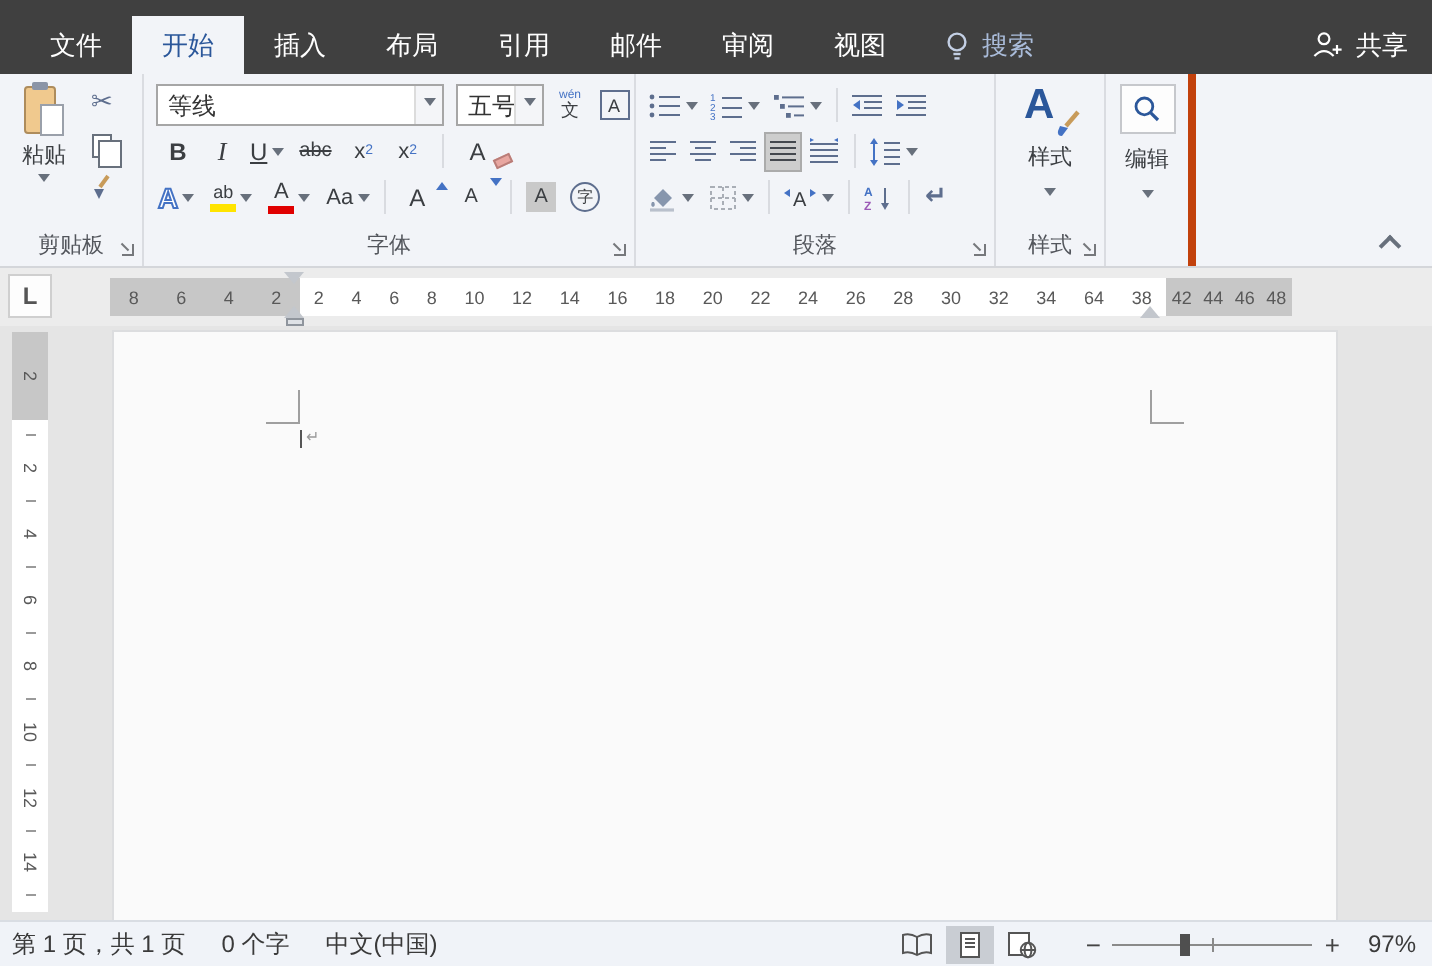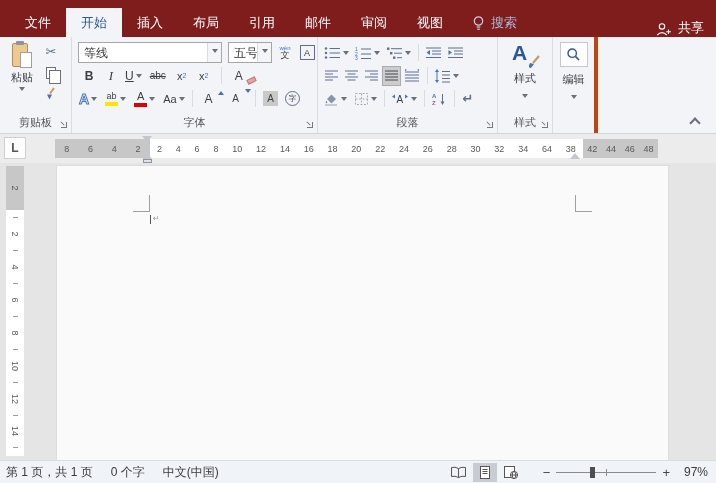--- a/index.html
+++ b/index.html
@@ -1,25 +1,25 @@
 <!DOCTYPE html>
 <html><head>
 <meta charset="utf-8">
 <style>
   * { box-sizing: border-box; margin: 0; padding: 0; }
   body { font-family: "Liberation Sans", "DejaVu Sans", sans-serif; }
   .app { position: relative; width: 716px; height: 483px; background: #e6e6e6; overflow: hidden; font-family: "Liberation Sans", "DejaVu Sans", sans-serif; }
 
   
-  .titlebar { position: absolute; left:0; top:0; width:716px; height:37px; background:#7f1d1d; display:flex; align-items:flex-end; }
+  .titlebar { position: absolute; left:0; top:0; width:716px; height:37px; background:#404040; display:flex; align-items:flex-end; }
   .tabstrip { display:flex; align-items:flex-end; padding-left:10px; }
   .tab { height:29px; line-height:29px; padding:0 15px; color:#fff; font-size:13px; cursor:default; white-space:nowrap; }
   .tab.active { background:#f2f4f8; color:#2b579a; }
   .tellme { display:flex; align-items:center; gap:6px; height:29px; margin-left:14px; color:#a9bbd9; font-size:13px; }
-  .share { margin-left:auto; margin-right:12px; height:29px; display:flex; align-items:flex-end; gap:6px; color:#fff; font-size:13px; }
+  .share { margin-left:auto; margin-right:12px; height:29px; display:flex; align-items:center; gap:6px; color:#fff; font-size:13px; }
 
   
   .ribbon { position:absolute; left:0; top:37px; width:716px; height:97px; background:#f2f4f8; border-bottom:1px solid #d4d6da; }
   .grp { position:absolute; top:0; bottom:0; border-right:1px solid #dadce1; }
   .g-clip { left:0; width:72px; } .g-font { left:72px; width:246px; } .g-par { left:318px; width:180px; } .g-sty { left:498px; width:55px; } .g-edit { left:553px; width:45px; }
   .glabel { position:absolute; bottom:3px; left:0; right:0; text-align:center; font-size:11px; color:#53565c; }
   .lnch { position:absolute; right:3px; bottom:4px; width:9px; height:9px; }
   .lnch::before { content:""; position:absolute; right:1px; bottom:1px; width:5px; height:5px; border-right:1px solid #76787c; border-bottom:1px solid #76787c; }
   .lnch::after { content:""; position:absolute; left:1px; top:3px; width:5px; height:1px; background:#76787c; transform:rotate(45deg); }
   .row { position:absolute; left:0; right:0; height:21px; display:flex; align-items:center; }
@@ -80,21 +80,21 @@
   .collapse { position:absolute; right:16px; bottom:8px; width:10px; height:8px; }
   .collapse::before { content:""; position:absolute; left:1px; top:2px; width:6px; height:6px; border-left:2px solid #68707c; border-top:2px solid #68707c; transform:rotate(45deg); }
 
   
   .rulerbar { position:absolute; left:0; top:134px; width:716px; height:29px; background:#ececec; }
   .tabsel { position:absolute; left:4px; top:3px; width:22px; height:22px; background:#fdfdfd; border:1px solid #cfcfcf; display:flex; align-items:center; justify-content:center; font-size:12px; font-weight:bold; color:#555; }
   .hruler { position:absolute; left:55px; top:5px; width:613px; height:19px; }
   .seg { position:absolute; top:0; height:19px; display:flex; align-items:center; justify-content:space-around; font-size:9px; color:#595959; }
   .seg span { display:inline-block; }
   .seg.gray { background:#c7c7c7; } .seg.white { background:#ffffff; }
-  .sg-l { left:0; width:95px; } .sg-m { left:95px; width:433px; } .sg-r { left:528px; width:75px; }
+  .sg-l { left:0; width:95px; } .sg-m { left:95px; width:433px; } .sg-r { left:528px; width:63px; }
   .mk { position:absolute; }
   .tri-dn { width:0; height:0; border:5px solid transparent; border-top:6px solid #c3c7cd; }
   .tri-up { width:0; height:0; border:5px solid transparent; border-bottom:6px solid #c3c7cd; }
   .mk-first { left:87px; top:-3px; } .mk-hang { left:87px; top:9px; } .mk-left { left:88px; top:20px; width:9px; height:4px; background:#dfe2e6; border:1px solid #8f959d; }
   .mk-right { left:515px; top:9px; }
 
   
   .docarea { position:absolute; left:0; top:163px; width:716px; height:297px; background:#e5e5e5; }
   .vruler { position:absolute; left:6px; top:3px; bottom:4px; width:18px; display:flex; flex-direction:column; }
   .vgray { height:44px; background:#c7c7c7; display:flex; align-items:center; justify-content:center; }

